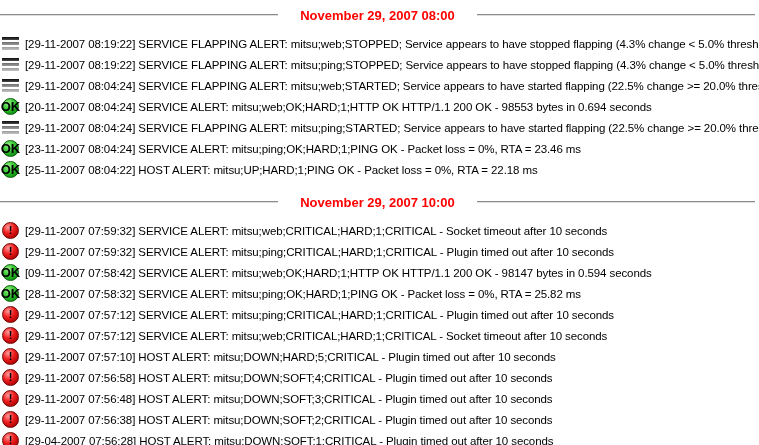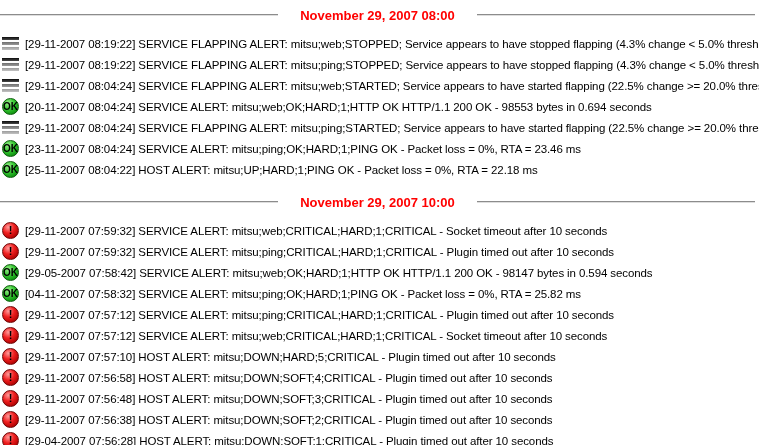--- a/index.html
+++ b/index.html
@@ -48,21 +48,21 @@
   .ball {
     width: 17px; height: 17px; border-radius: 50%;
     display: inline-flex; align-items: center; justify-content: center;
     flex: 0 0 auto;
     font-weight: bold; color: #000;
     box-sizing: border-box;
   }
   .icon-ok {
     background: radial-gradient(circle at 35% 28%, #9bef8a 0%, #3ecb39 38%, #18a218 68%, #0b6b0b 100%);
     border: 1px solid #0a5c0a;
-    font-size: 10px; letter-spacing: 0;
+    font-size: 13px; letter-spacing: 0;
   }
   .icon-critical {
     background: radial-gradient(circle at 35% 28%, #ff9c9c 0%, #f02020 40%, #c00808 70%, #7e0404 100%);
     border: 1px solid #6e0303;
     font-size: 11px; line-height: 1;
   }
 </style>
 </head>
 <body>
 
@@ -139,26 +139,26 @@
     <span class="text">[29-11-2007 07:59:32] SERVICE ALERT: mitsu;web;CRITICAL;HARD;1;CRITICAL - Socket timeout after 10 seconds</span>
   </div>
 
   <div class="row">
     <span class="ball icon-critical">!</span>
     <span class="text">[29-11-2007 07:59:32] SERVICE ALERT: mitsu;ping;CRITICAL;HARD;1;CRITICAL - Plugin timed out after 10 seconds</span>
   </div>
 
   <div class="row">
     <span class="ball icon-ok">OK</span>
-    <span class="text">[29-05-2007 07:58:42] SERVICE ALERT: mitsu;web;OK;HARD;1;HTTP OK HTTP/1.1 200 OK - 98147 bytes in 0.594 seconds</span>
+    <span class="text">[09-11-2007 07:58:42] SERVICE ALERT: mitsu;web;OK;HARD;1;HTTP OK HTTP/1.1 200 OK - 98147 bytes in 0.594 seconds</span>
   </div>
 
   <div class="row">
     <span class="ball icon-ok">OK</span>
-    <span class="text">[04-11-2007 07:58:32] SERVICE ALERT: mitsu;ping;OK;HARD;1;PING OK - Packet loss = 0%, RTA = 25.82 ms</span>
+    <span class="text">[28-11-2007 07:58:32] SERVICE ALERT: mitsu;ping;OK;HARD;1;PING OK - Packet loss = 0%, RTA = 25.82 ms</span>
   </div>
 
   <div class="row">
     <span class="ball icon-critical">!</span>
     <span class="text">[29-11-2007 07:57:12] SERVICE ALERT: mitsu;ping;CRITICAL;HARD;1;CRITICAL - Plugin timed out after 10 seconds</span>
   </div>
 
   <div class="row">
     <span class="ball icon-critical">!</span>
     <span class="text">[29-11-2007 07:57:12] SERVICE ALERT: mitsu;web;CRITICAL;HARD;1;CRITICAL - Socket timeout after 10 seconds</span>

